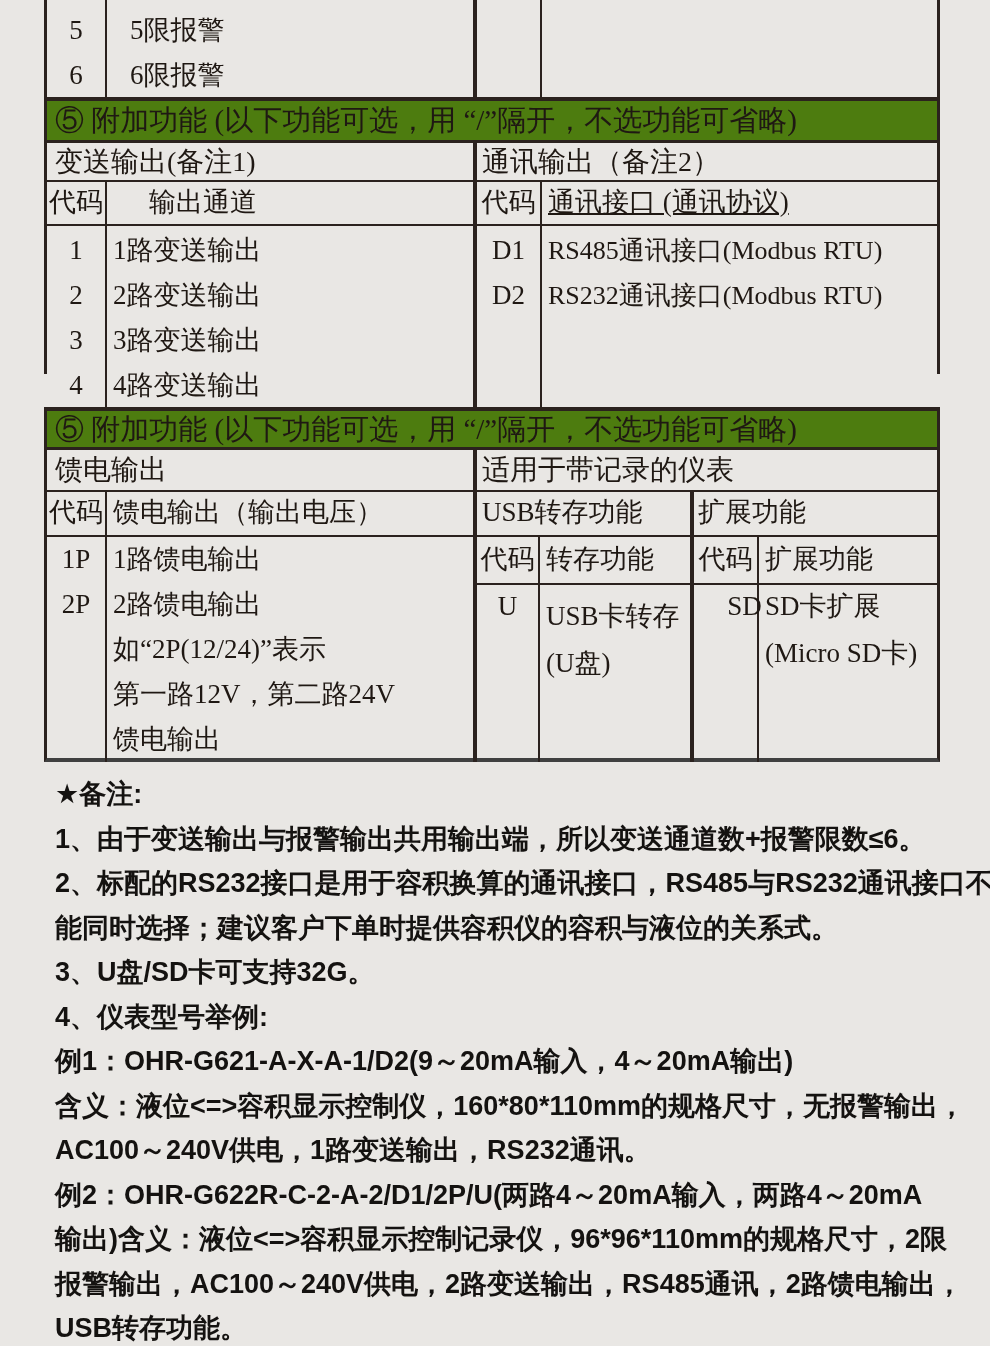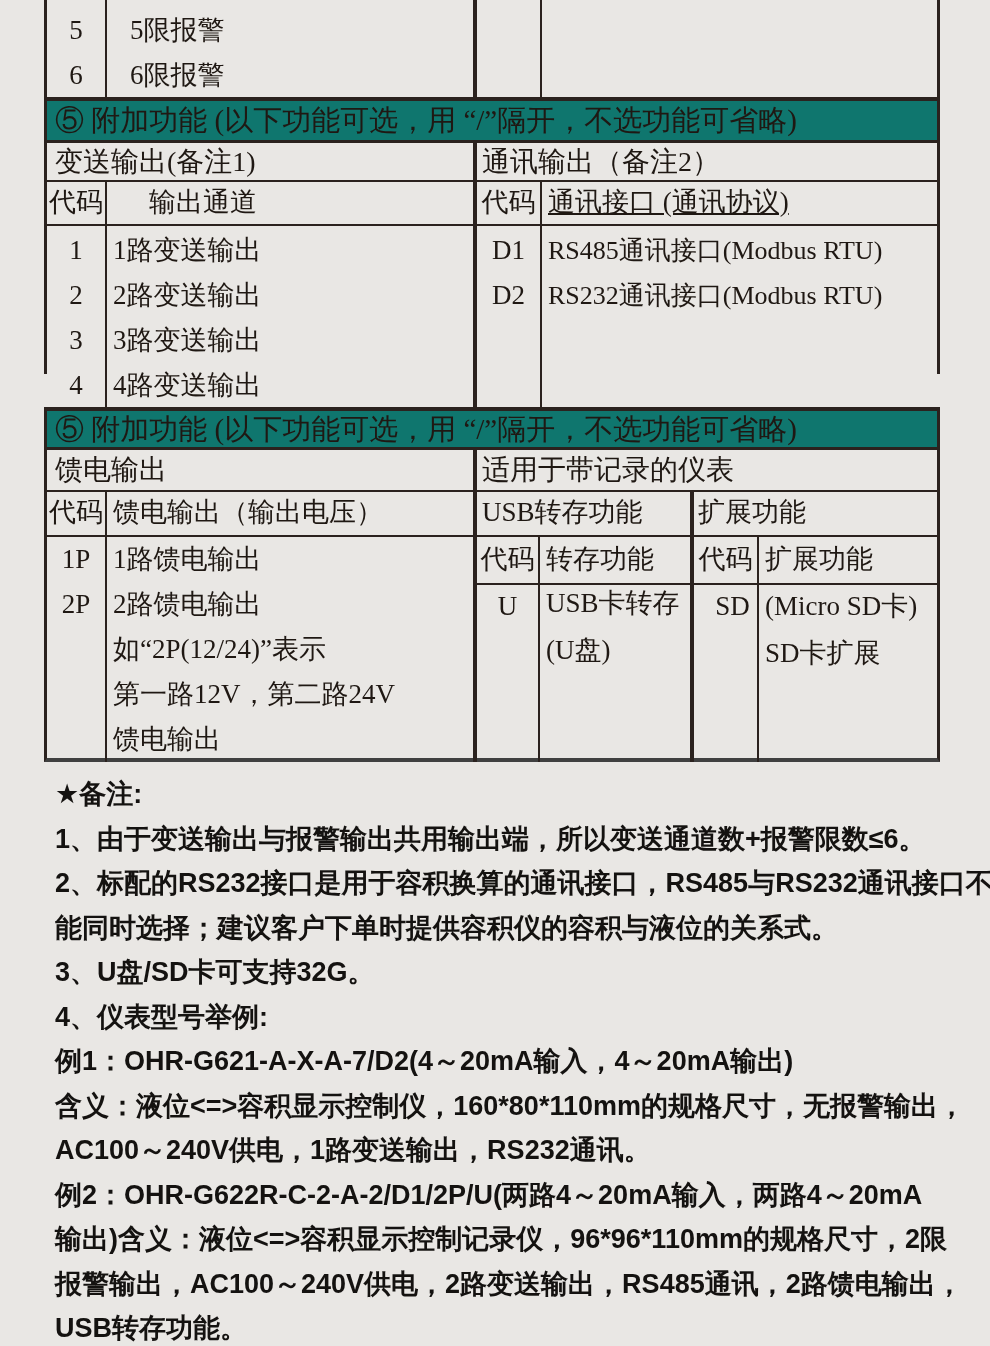--- a/index.html
+++ b/index.html
@@ -12,21 +12,21 @@
     overflow:hidden;
   }
   .sect{position:absolute;box-sizing:border-box;border-left:3px solid #2b221e;border-right:3px solid #2b221e;}
   .vline{position:absolute;background:#2b221e;width:2px;}
   .hline{position:absolute;background:#2b221e;height:2px;left:0;right:0;}
   .thick{width:4px;}
   .txt{position:absolute;white-space:nowrap;font-size:27px;line-height:45px;}
   .ctr{text-align:center;}
   .title{font-size:28px;}
   .band{
-    background:#0f766e;
+    background:#4d7c0f;
     border-top:4px solid #2b221e;border-bottom:3px solid #2b221e;
   }
   .band .txt{font-size:29px;}
   .notes{
     position:absolute;left:55px;top:772px;width:930px;
     font-family:"Liberation Sans","DejaVu Sans",sans-serif;
     font-weight:700;font-size:27px;color:#141210;
   }
   .note-line{line-height:44.5px;white-space:nowrap;}
 </style>
@@ -123,39 +123,39 @@
     </div>
     <div class="txt" style="left:66px;top:87px;line-height:45px;">
       <div>1路馈电输出</div>
       <div>2路馈电输出</div>
       <div>如“2P(12/24)”表示</div>
       <div>第一路12V，第二路24V</div>
       <div>馈电输出</div>
     </div>
 
     <div class="txt ctr" style="left:430px;top:133px;width:61px;line-height:47px;">U</div>
-    <div class="txt" style="left:499px;top:130px;line-height:47px;">
+    <div class="txt" style="left:499px;top:143px;line-height:47px;">
       <div>USB卡转存</div>
       <div>(U盘)</div>
     </div>
-    <div class="txt ctr" style="left:647px;top:133px;width:77px;line-height:47px;">SD</div>
+    <div class="txt ctr" style="left:647px;top:133px;width:77px;line-height:47px;padding-left:12px;">SD</div>
     <div class="txt" style="left:718px;top:133px;line-height:47px;">
+      <div>SD卡扩展</div>
       <div>(Micro SD卡)</div>
-      <div>SD卡扩展</div>
     </div>
   </div>
 
   <div class="notes">
     <div class="note-line">★备注:</div>
     <div class="note-line">1、由于变送输出与报警输出共用输出端，所以变送通道数+报警限数≤6。</div>
     <div class="note-line">2、标配的RS232接口是用于容积换算的通讯接口，RS485与RS232通讯接口不</div>
     <div class="note-line">能同时选择；建议客户下单时提供容积仪的容积与液位的关系式。</div>
     <div class="note-line">3、U盘/SD卡可支持32G。</div>
     <div class="note-line">4、仪表型号举例:</div>
-    <div class="note-line">例1：OHR-G621-A-X-A-7/D2(4～20mA输入，4～20mA输出)</div>
+    <div class="note-line">例1：OHR-G621-A-X-A-1/D2(9～20mA输入，4～20mA输出)</div>
     <div class="note-line">含义：液位&lt;=&gt;容积显示控制仪，160*80*110mm的规格尺寸，无报警输出，</div>
     <div class="note-line">AC100～240V供电，1路变送输出，RS232通讯。</div>
     <div class="note-line">例2：OHR-G622R-C-2-A-2/D1/2P/U(两路4～20mA输入，两路4～20mA</div>
     <div class="note-line">输出)含义：液位&lt;=&gt;容积显示控制记录仪，96*96*110mm的规格尺寸，2限</div>
     <div class="note-line">报警输出，AC100～240V供电，2路变送输出，RS485通讯，2路馈电输出，</div>
     <div class="note-line">USB转存功能。</div>
   </div>
 
 </div>
 

